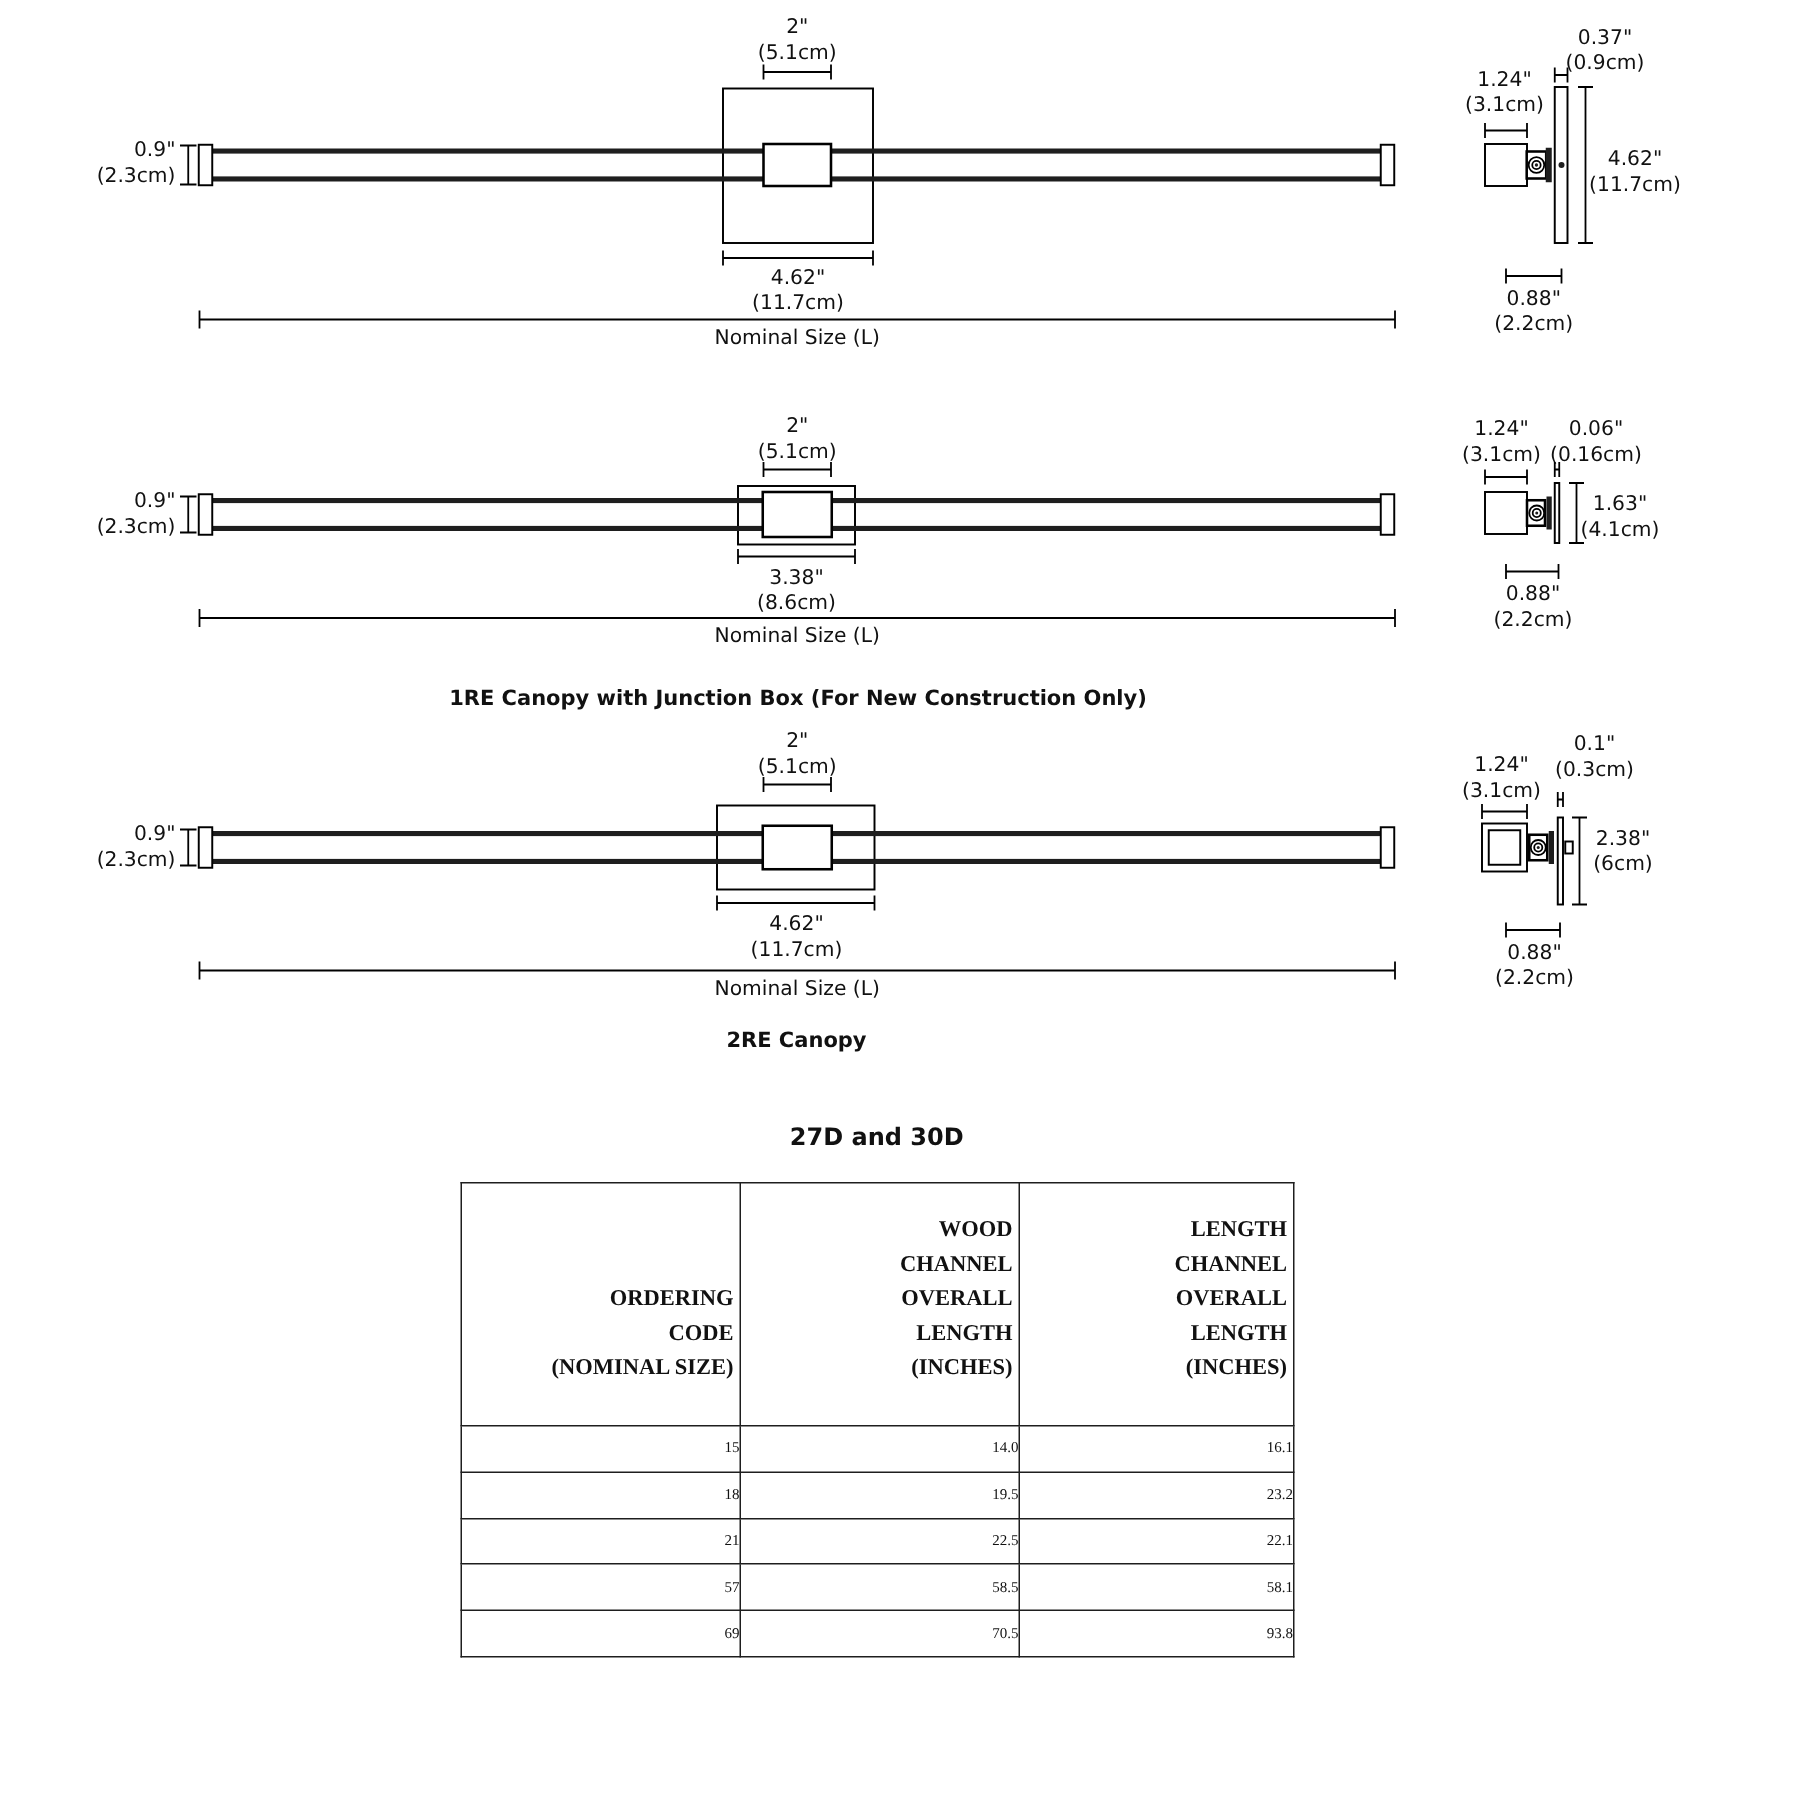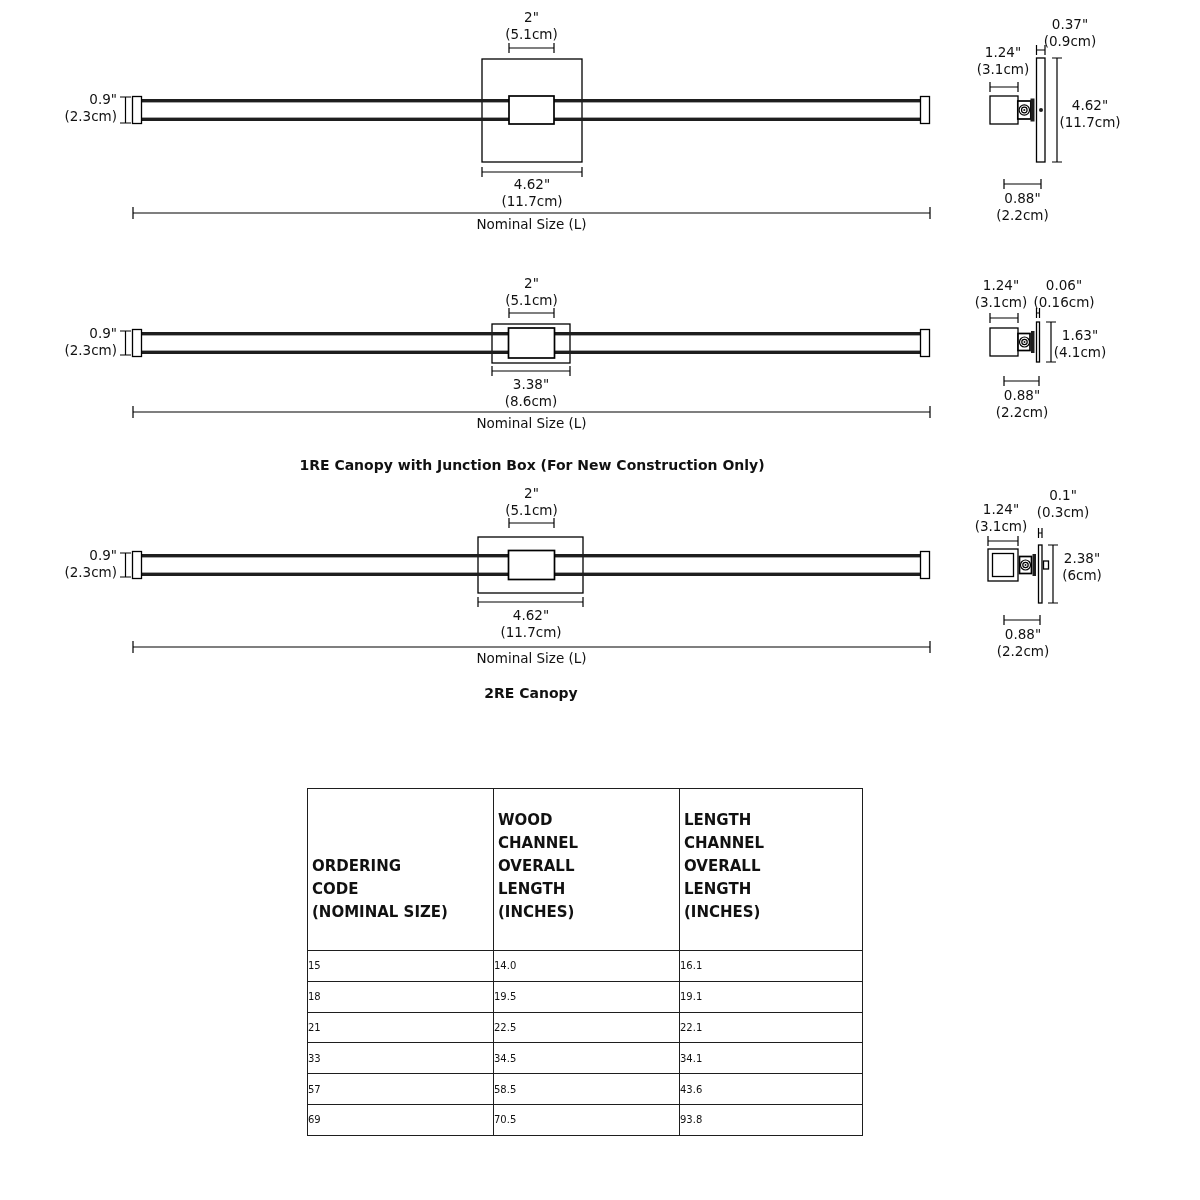--- a/index.html
+++ b/index.html
@@ -8,21 +8,21 @@
   svg text{fill:#111;font-family:"DejaVu Sans","Liberation Sans",sans-serif;font-size:13.5px;}
   svg text.bold{font-weight:bold;font-size:14px;}
   .shape{fill:#ffffff;stroke:#000;stroke-width:1.3px;}
   .heavy{fill:#ffffff;stroke:#000;stroke-width:1.7px;}
   .dim{stroke:#000;stroke-width:1.2px;fill:none;}
   .solid{fill:#1e1e1e;stroke:none;}
 
   #table-title{position:absolute;left:307px;top:748px;width:555px;text-align:center;
                font-weight:bold;font-size:16px;}
   #spec-table{position:absolute;left:307px;top:788px;border-collapse:collapse;table-layout:fixed;}
-  #spec-table th,#spec-table td{border:1.6px solid #1e1e1e;text-align:left;}
+  #spec-table th,#spec-table td{border:1.6px solid #1e1e1e;text-align:right;font-family:Liberation Serif, serif;}
   #spec-table th{font-weight:bold;font-size:15px;vertical-align:bottom;padding:18px 4px 26px 4px;height:162px;box-sizing:border-box;}
   #spec-table th div{line-height:23px;}
   #spec-table td{font-size:10px;height:29.8px;padding:0;}
 </style>
 </head>
 <body>
 
 <div id="page">
 
 <svg width="1200" height="730" viewBox="0 0 1200 730">
@@ -227,20 +227,21 @@
       <path d="M1004,615 V625 M1040,615 V625 M1004,620 H1040"></path>
     </g>
     <text x="1023" y="639" text-anchor="middle">0.88"</text>
     <text x="1023" y="656" text-anchor="middle">(2.2cm)</text>
   </g>
 
   <text class="bold" x="531" y="698" text-anchor="middle">2RE Canopy</text>
 </svg>
 
 
+<div id="table-title">27D and 30D</div>
 
 <table id="spec-table">
   <colgroup>
         <col style="width:186px">
         <col style="width:186px">
         <col style="width:183px">
       </colgroup>
   <thead>
     <tr>
       <th>
@@ -266,36 +267,31 @@
   </thead>
   <tbody>
     <tr>
       <td>15</td>
       <td>14.0</td>
       <td>16.1</td>
     </tr>
     <tr>
       <td>18</td>
       <td>19.5</td>
-      <td>19.1</td>
+      <td>23.2</td>
     </tr>
     <tr>
       <td>21</td>
       <td>22.5</td>
       <td>22.1</td>
     </tr>
     <tr>
-      <td>33</td>
-      <td>34.5</td>
-      <td>34.1</td>
-    </tr>
-    <tr>
       <td>57</td>
       <td>58.5</td>
-      <td>43.6</td>
+      <td>58.1</td>
     </tr>
     <tr>
       <td>69</td>
       <td>70.5</td>
       <td>93.8</td>
     </tr>
   </tbody>
 </table>
 
 </div>

